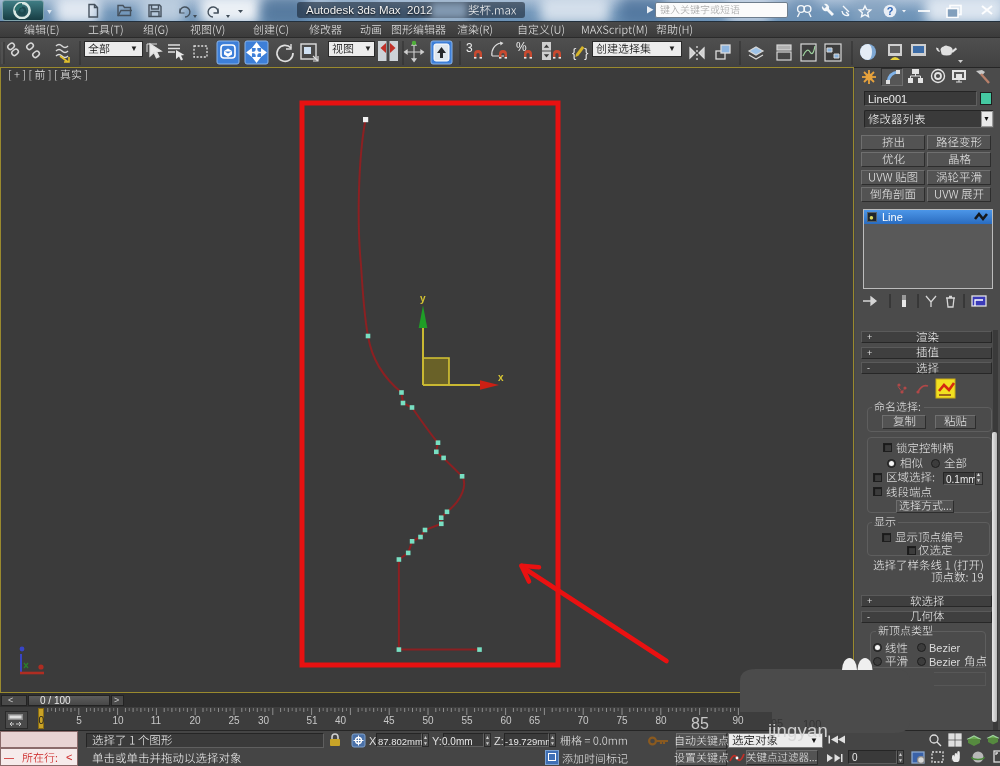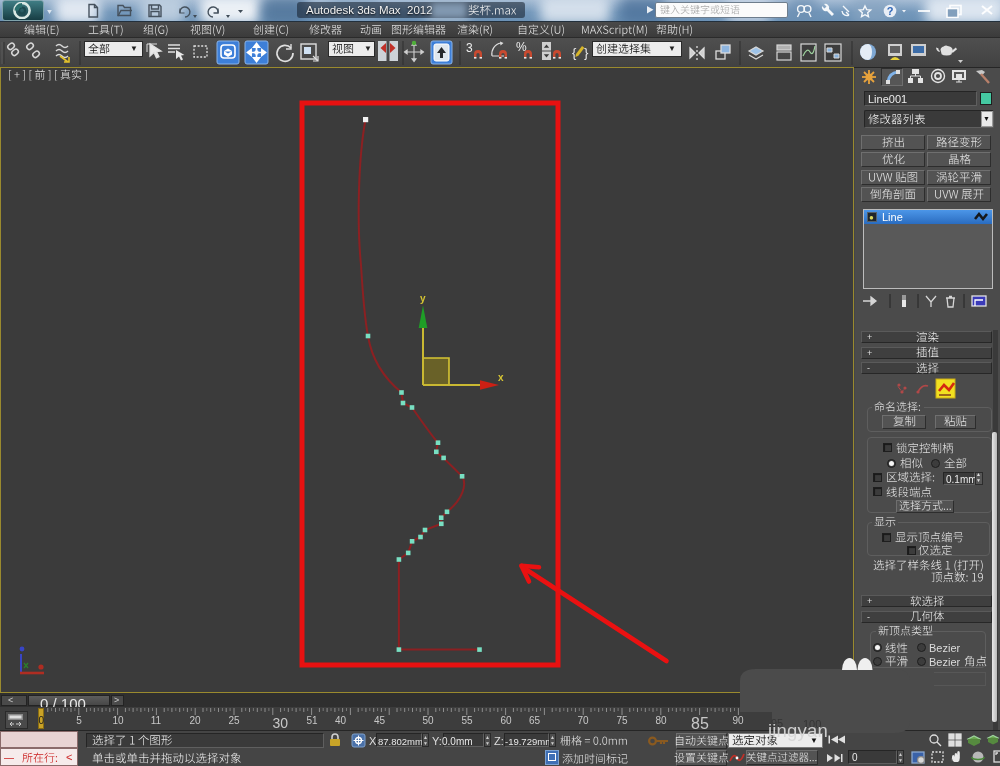--- a/index.html
+++ b/index.html
@@ -807,21 +807,21 @@
       <use href="#g109" x="1000"></use>
     </g>
   </svg>
 <div class="abs" style="left:934px;top:672px;width:52px;height:14px;border:1px solid #575757;border-left:none;background:transparent"></div>
 <div class="abs" style="left:993px;top:330px;width:5px;height:400px;background:#3a3a3a"></div>
 <div class="abs" style="left:991.5px;top:432px;width:5px;height:290px;background:linear-gradient(90deg,#e8e8e8,#b8b8b8);border-radius:2px"></div>
 <div class="abs" style="left:0px;top:693px;width:855px;height:14px;background:#2f2f2f"></div>
 <div class="abs" style="left:1px;top:694.5px;width:26px;height:11.5px;background:#4a4a4a;border:1px solid #232323"></div>
 <div class="abs" style="left:8px;top:695px;color:#ccc;font-size:9px">&lt;</div>
 <div class="abs" style="left:28px;top:694.5px;width:82px;height:11.5px;background:linear-gradient(#5d5d5d,#474747);border:1px solid #232323"></div>
-<div class="abs" style="left:40px;top:695px;color:#e8e8e8;font-size:15px">0 / 100</div>
+<div class="abs" style="left:40px;top:695px;color:#e8e8e8;font-size:10px">0 / 100</div>
 <div class="abs" style="left:111px;top:694.5px;width:13px;height:11.5px;background:#4a4a4a;border:1px solid #232323"></div>
 <div class="abs" style="left:114px;top:695px;color:#ccc;font-size:9px">&gt;</div>
 <div class="abs" style="left:0px;top:707px;width:855px;height:24px;background:#3d3d3d"></div>
 <div class="abs" style="left:0px;top:730px;width:1000px;height:1px;background:#262626"></div>
 <svg class="abs" style="left:0px;top:707px" width="855" height="24" viewBox="0 0 855 24">
     <line x1="40.0" y1="1" x2="40.0" y2="8" stroke="#8e8e8e" stroke-width="1"></line>
     <line x1="47.8" y1="1" x2="47.8" y2="5" stroke="#8e8e8e" stroke-width="1"></line>
     <line x1="51.6" y1="1" x2="51.6" y2="4" stroke="#777" stroke-width="1"></line>
     <line x1="55.5" y1="1" x2="55.5" y2="5" stroke="#8e8e8e" stroke-width="1"></line>
     <line x1="59.4" y1="1" x2="59.4" y2="4" stroke="#777" stroke-width="1"></line>
@@ -1000,24 +1000,24 @@
     <line x1="804.4" y1="1" x2="804.4" y2="4" stroke="#777" stroke-width="1"></line>
     <line x1="808.2" y1="1" x2="808.2" y2="5" stroke="#8e8e8e" stroke-width="1"></line>
     <line x1="812.1" y1="1" x2="812.1" y2="4" stroke="#777" stroke-width="1"></line>
     <line x1="816.0" y1="1" x2="816.0" y2="8" stroke="#8e8e8e" stroke-width="1"></line>
   </svg>
 <div class="abs" style="left:64px;top:715px;width:30px;text-align:center;color:#c8c8c8;font-size:10px">5</div>
 <div class="abs" style="left:103px;top:715px;width:30px;text-align:center;color:#c8c8c8;font-size:10px">10</div>
 <div class="abs" style="left:141px;top:715px;width:30px;text-align:center;color:#c8c8c8;font-size:10px">11</div>
 <div class="abs" style="left:180px;top:715px;width:30px;text-align:center;color:#c8c8c8;font-size:10px">20</div>
 <div class="abs" style="left:219px;top:715px;width:30px;text-align:center;color:#c8c8c8;font-size:10px">25</div>
-<div class="abs" style="left:258px;top:715px;width:30px;text-align:right;color:#c8c8c8;font-size:14px">30</div>
+<div class="abs" style="left:258px;top:715px;width:30px;text-align:left;color:#c8c8c8;font-size:10px">30</div>
 <div class="abs" style="left:297px;top:715px;width:30px;text-align:center;color:#c8c8c8;font-size:10px">51</div>
 <div class="abs" style="left:335px;top:715px;width:30px;color:#c8c8c8;font-size:10px">40</div>
-<div class="abs" style="left:374px;top:715px;width:30px;text-align:left;color:#c8c8c8;font-size:10px">45</div>
+<div class="abs" style="left:374px;top:715px;width:30px;text-align:center;color:#c8c8c8;font-size:10px">45</div>
 <div class="abs" style="left:413px;top:715px;width:30px;text-align:center;color:#c8c8c8;font-size:10px">50</div>
 <div class="abs" style="left:452px;top:715px;width:30px;text-align:center;color:#c8c8c8;font-size:10px">55</div>
 <div class="abs" style="left:491px;top:715px;width:30px;text-align:center;color:#c8c8c8;font-size:10px">60</div>
 <div class="abs" style="left:529px;top:715px;width:30px;text-align:left;color:#c8c8c8;font-size:10px">65</div>
 <div class="abs" style="left:568px;top:715px;width:30px;text-align:center;color:#c8c8c8;font-size:10px">70</div>
 <div class="abs" style="left:607px;top:715px;width:30px;text-align:center;color:#c8c8c8;font-size:10px">75</div>
 <div class="abs" style="left:646px;top:715px;width:30px;text-align:center;color:#c8c8c8;font-size:10px">80</div>
 <div class="abs" style="left:685px;top:715px;width:30px;text-align:center;color:#c8c8c8;font-size:16px">85</div>
 <div class="abs" style="left:723px;top:715px;width:30px;text-align:center;color:#c8c8c8;font-size:10px">90</div>
 <div class="abs" style="left:37.5px;top:708px;width:6.5px;height:21px;background:#c9a227;border:1px solid #8a6d12"></div>

